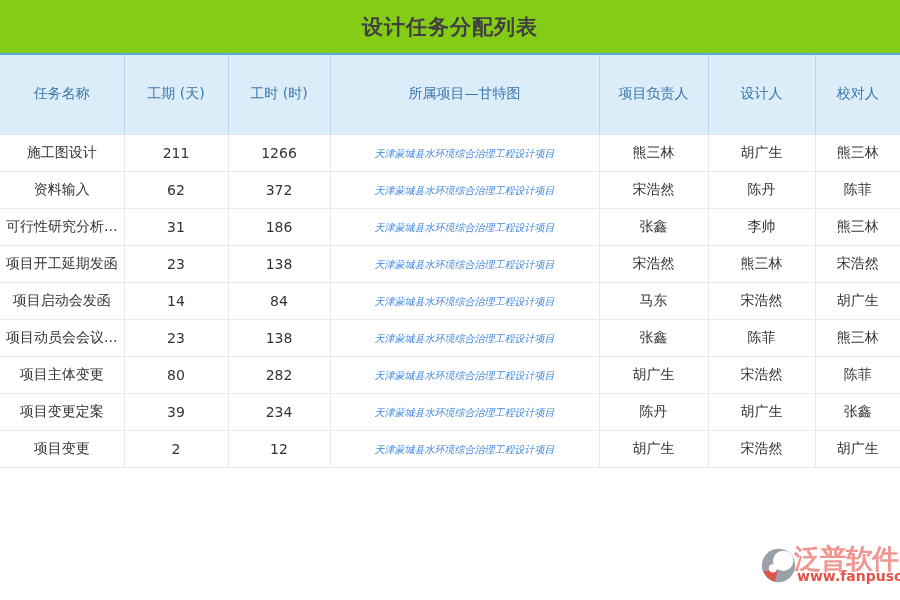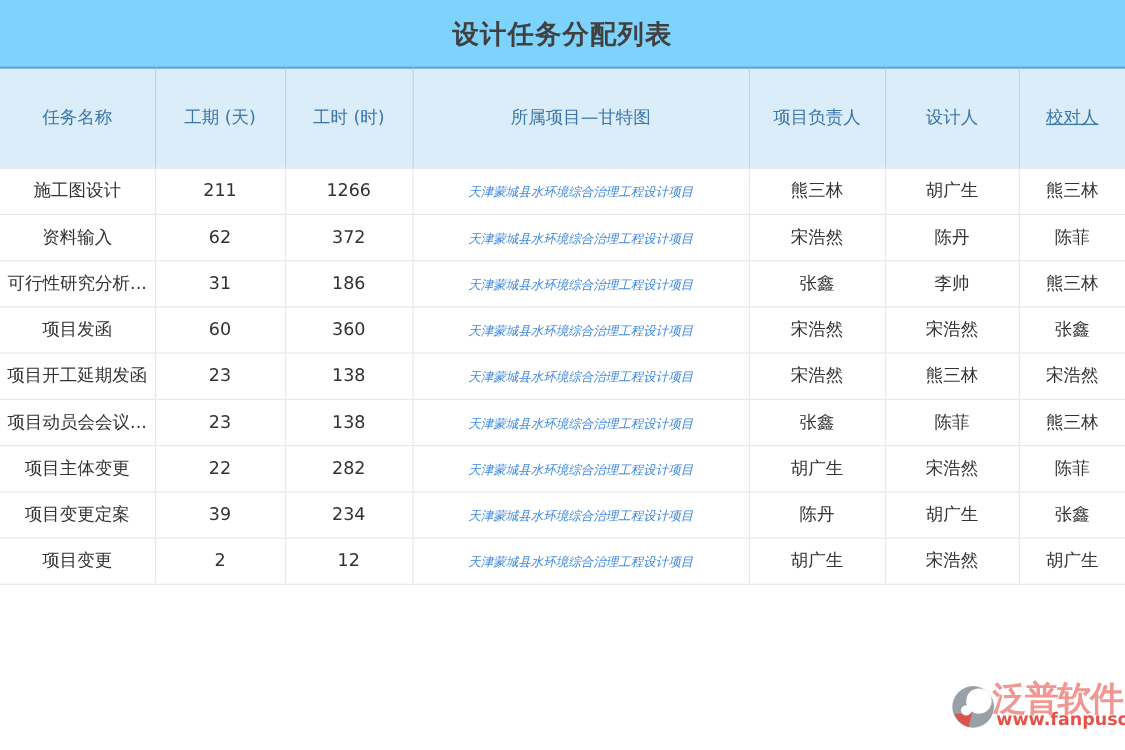--- a/index.html
+++ b/index.html
@@ -1,34 +1,34 @@
 <!DOCTYPE html>
 <html><head>
 <meta charset="utf-8">
 <style>
   * { margin:0; padding:0; box-sizing:border-box; }
   html,body { width:900px; height:600px; overflow:hidden; background:#ffffff;
               font-family:"DejaVu Sans","Liberation Sans",sans-serif; }
   .page { position:relative; width:900px; height:600px; }
 
-  .title-bar { height:53px; display:flex; align-items:center; justify-content:center; background:#7dd3fc; }
+  .title-bar { height:53px; display:flex; align-items:center; justify-content:center; background:#84cc16; }
   .title-bar h1 { font-size:21px; font-weight:bold; color:#404040; letter-spacing:1px; }
 
   table { width:900px; table-layout:fixed; border-collapse:collapse; }
   col.c1{width:124px;} col.c2{width:104px;} col.c3{width:102px;} col.c4{width:269px;}
   col.c5{width:109px;} col.c6{width:107px;} col.c7{width:85px;}
 
   thead tr { height:80px; }
   thead th {
     background:#dcedfa; color:#3a76a8; font-size:14px; font-weight:normal;
     text-align:center; vertical-align:middle;
     border-top:2px solid #5ba7d9; border-right:1px solid #b5d7ed;
     border-bottom:1px solid #dfe4e8;
   }
-  thead th:last-child { border-right:none;text-decoration:underline; }
+  thead th:last-child { border-right:none; }
 
   tbody tr { height:37px; background:#ffffff;padding-left:28px; }
   tbody td {
     font-size:14px; color:#333333; text-align:center; vertical-align:middle;
     border-right:1px solid #e9e9e9; border-bottom:1px solid #e9e9e9;
     white-space:nowrap; overflow:hidden; text-overflow:ellipsis; padding:0 3px;
   }
   tbody td:last-child { border-right:none; }
   tbody td a { color:#3e87e0; text-decoration:none; font-size:10px; white-space:nowrap;font-style:italic; }
 
@@ -92,49 +92,49 @@
         <tr>
           <td>可行性研究分析...</td>
           <td>31</td>
           <td>186</td>
           <td><a href="#">天津蒙城县水环境综合治理工程设计项目</a></td>
           <td>张鑫</td>
           <td>李帅</td>
           <td>熊三林</td>
         </tr>
         <tr>
-          <td>项目发函</td>
-          <td>60</td>
-          <td>360</td>
-          <td><a href="#">天津蒙城县水环境综合治理工程设计项目</a></td>
-          <td>宋浩然</td>
-          <td>宋浩然</td>
-          <td>张鑫</td>
-        </tr>
-        <tr>
           <td>项目开工延期发函</td>
           <td>23</td>
           <td>138</td>
           <td><a href="#">天津蒙城县水环境综合治理工程设计项目</a></td>
           <td>宋浩然</td>
           <td>熊三林</td>
           <td>宋浩然</td>
+        </tr>
+        <tr>
+          <td>项目启动会发函</td>
+          <td>14</td>
+          <td>84</td>
+          <td><a href="#">天津蒙城县水环境综合治理工程设计项目</a></td>
+          <td>马东</td>
+          <td>宋浩然</td>
+          <td>胡广生</td>
         </tr>
         <tr>
           <td>项目动员会会议...</td>
           <td>23</td>
           <td>138</td>
           <td><a href="#">天津蒙城县水环境综合治理工程设计项目</a></td>
           <td>张鑫</td>
           <td>陈菲</td>
           <td>熊三林</td>
         </tr>
         <tr>
           <td>项目主体变更</td>
-          <td>22</td>
+          <td>80</td>
           <td>282</td>
           <td><a href="#">天津蒙城县水环境综合治理工程设计项目</a></td>
           <td>胡广生</td>
           <td>宋浩然</td>
           <td>陈菲</td>
         </tr>
         <tr>
           <td>项目变更定案</td>
           <td>39</td>
           <td>234</td>

